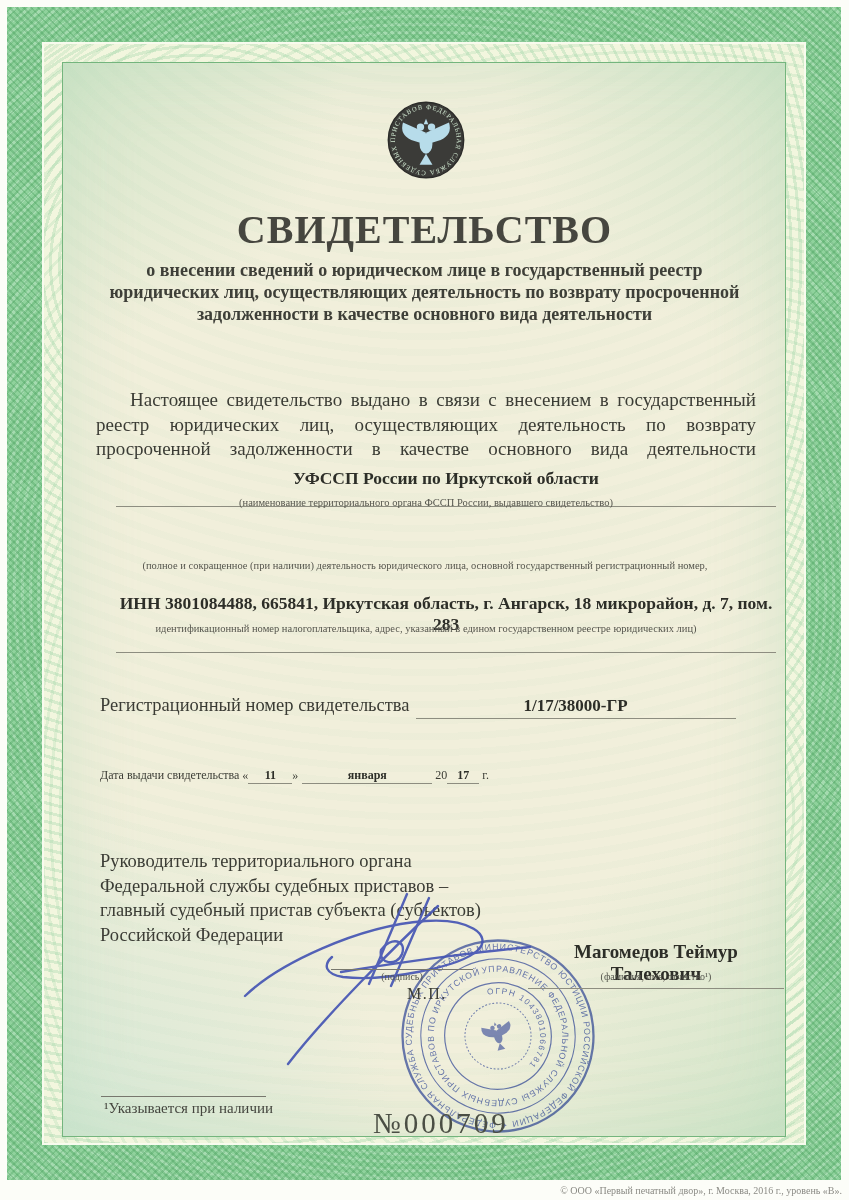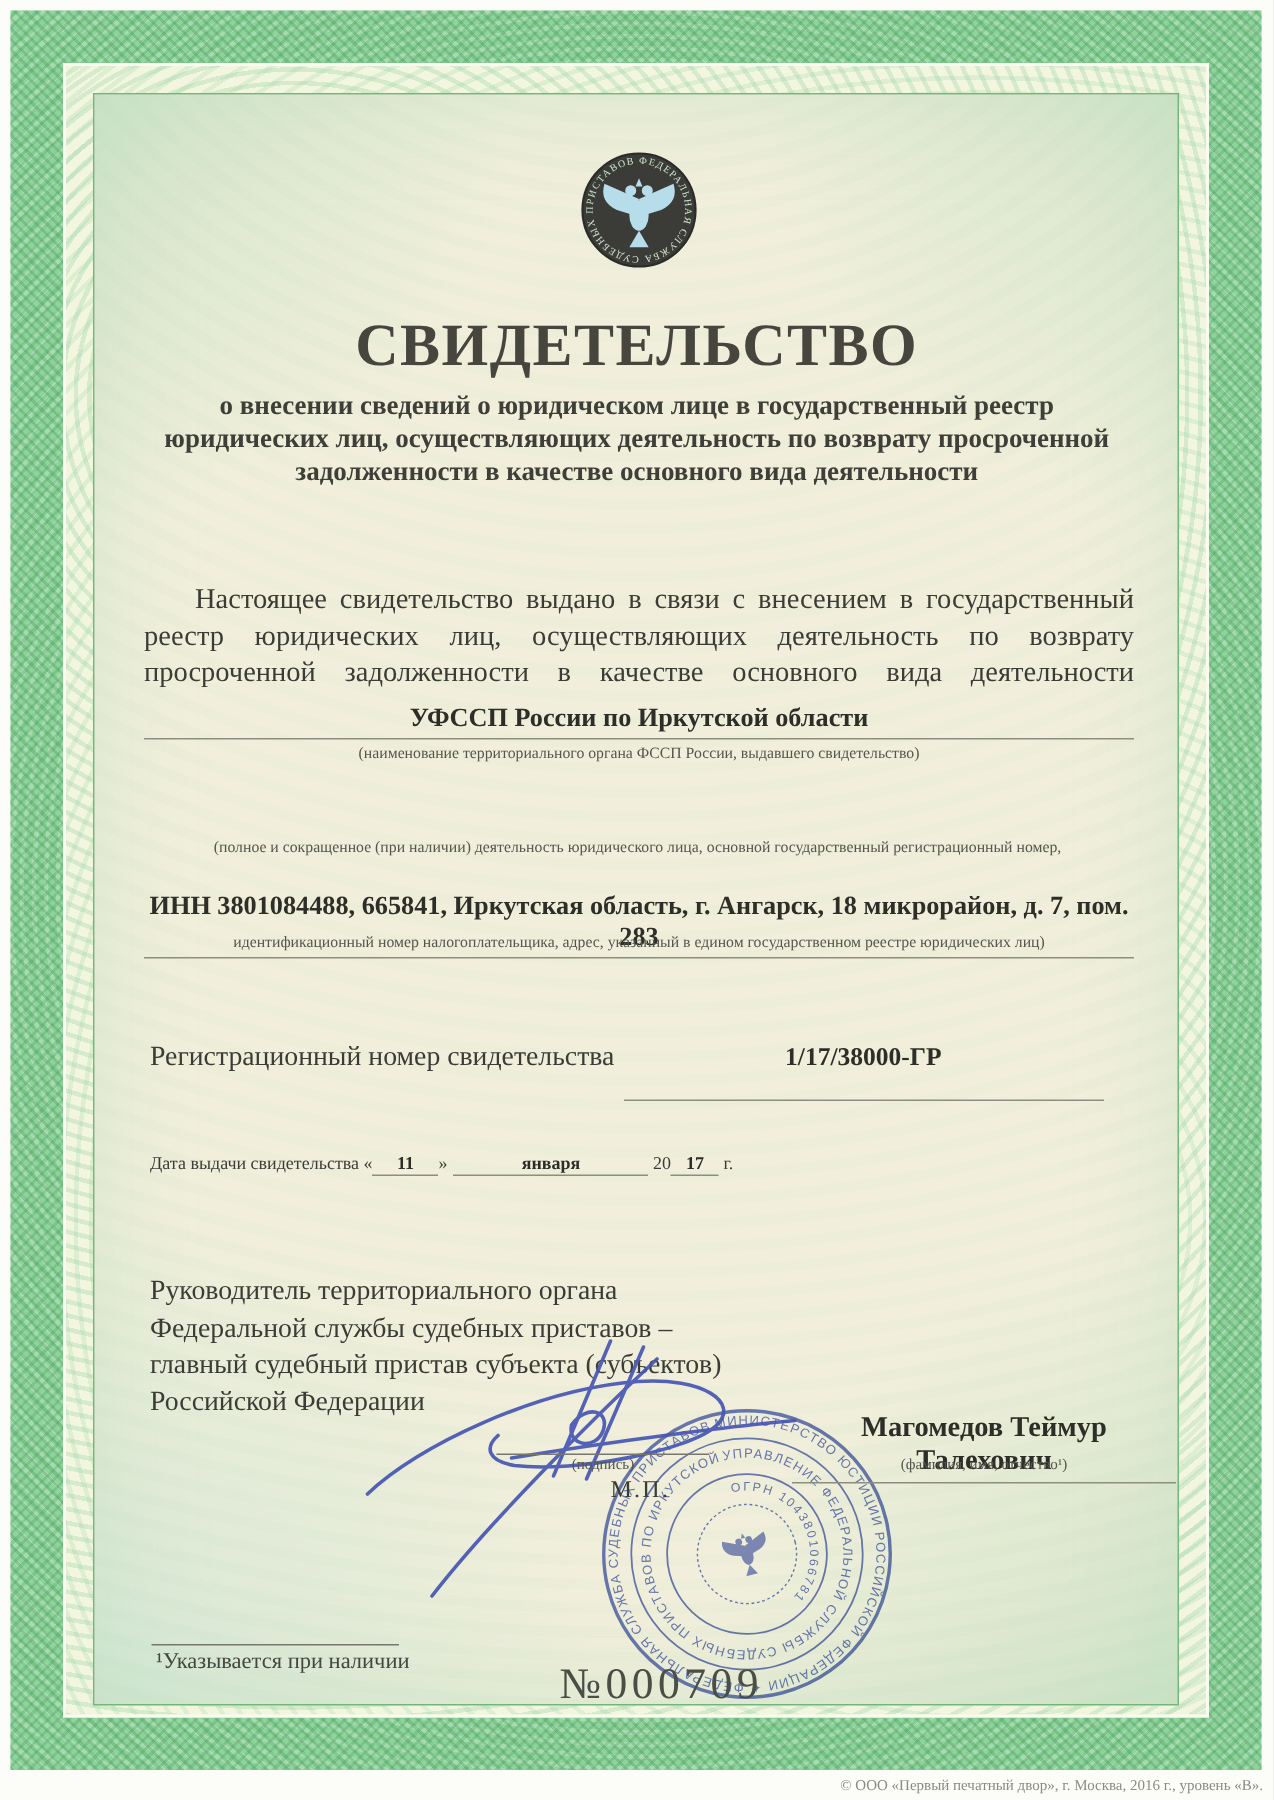--- a/index.html
+++ b/index.html
@@ -49,32 +49,32 @@
   }
   .subtitle {
     left:34px; top:197px; width:655px; text-align:center;
     font-size:18px; font-weight:bold; color:#3e3f38; line-height:1.22;
   }
   .bodytext {
     left:33px; top:325px; width:660px;
     font-size:19px; color:#3b3c35; line-height:1.30;
     text-align:justify; text-align-last:justify; text-indent:34px; word-spacing:2px;
   }
-  .field { text-align:center; border-bottom:1px solid #8d8d80; padding-bottom:3px; }
+  .field { text-align:center; border-bottom:1px solid #8d8d80; padding-bottom:17px;margin-left:20px; }
   .field .fv { font-weight:bold; color:#2d2e28; }
   .fc { font-size:10.5px; color:#55554d; text-align:center; margin-top:2px; }
   .f1 { left:33px; top:405px; width:660px; } .f1 .fv { font-size:17.5px; }
   .f2 { left:25px; top:467px; width:674px; } .f2 .fv { font-size:18px; }
   .f3 { left:33px; top:530px; width:660px; } .f3 .fv { font-size:17.5px; }
 
   .regrow { left:37px; top:632px; width:670px; font-size:18.5px; color:#3b3c35; }
   .regline {
     display:inline-block; width:320px; margin-left:6px; text-align:center;
     border-bottom:1px solid #8d8d80; font-weight:bold; font-size:17px; color:#2d2e28;
-    padding-bottom:18px; vertical-align:baseline;
+    padding-bottom:2px; vertical-align:baseline;
   }
   .daterow { left:37px; top:705px; font-size:12px; color:#3b3c35; }
   .daterow .u {
     display:inline-block; text-align:center; border-bottom:1px solid #8d8d80;
     font-weight:bold; color:#2d2e28;
   }
   .u.day { width:44px; } .u.mon { width:130px; margin-left:4px; } .u.yr { width:32px; }
   .official { left:37px; top:786px; font-size:18.5px; color:#3b3c35; line-height:24.5px; }
   .sigline { left:268px; top:906px; width:142px; border-top:1px solid #77776d; }
   .sigcap { left:268px; top:908px; width:142px; font-size:10px; color:#55554d; text-align:center; }

